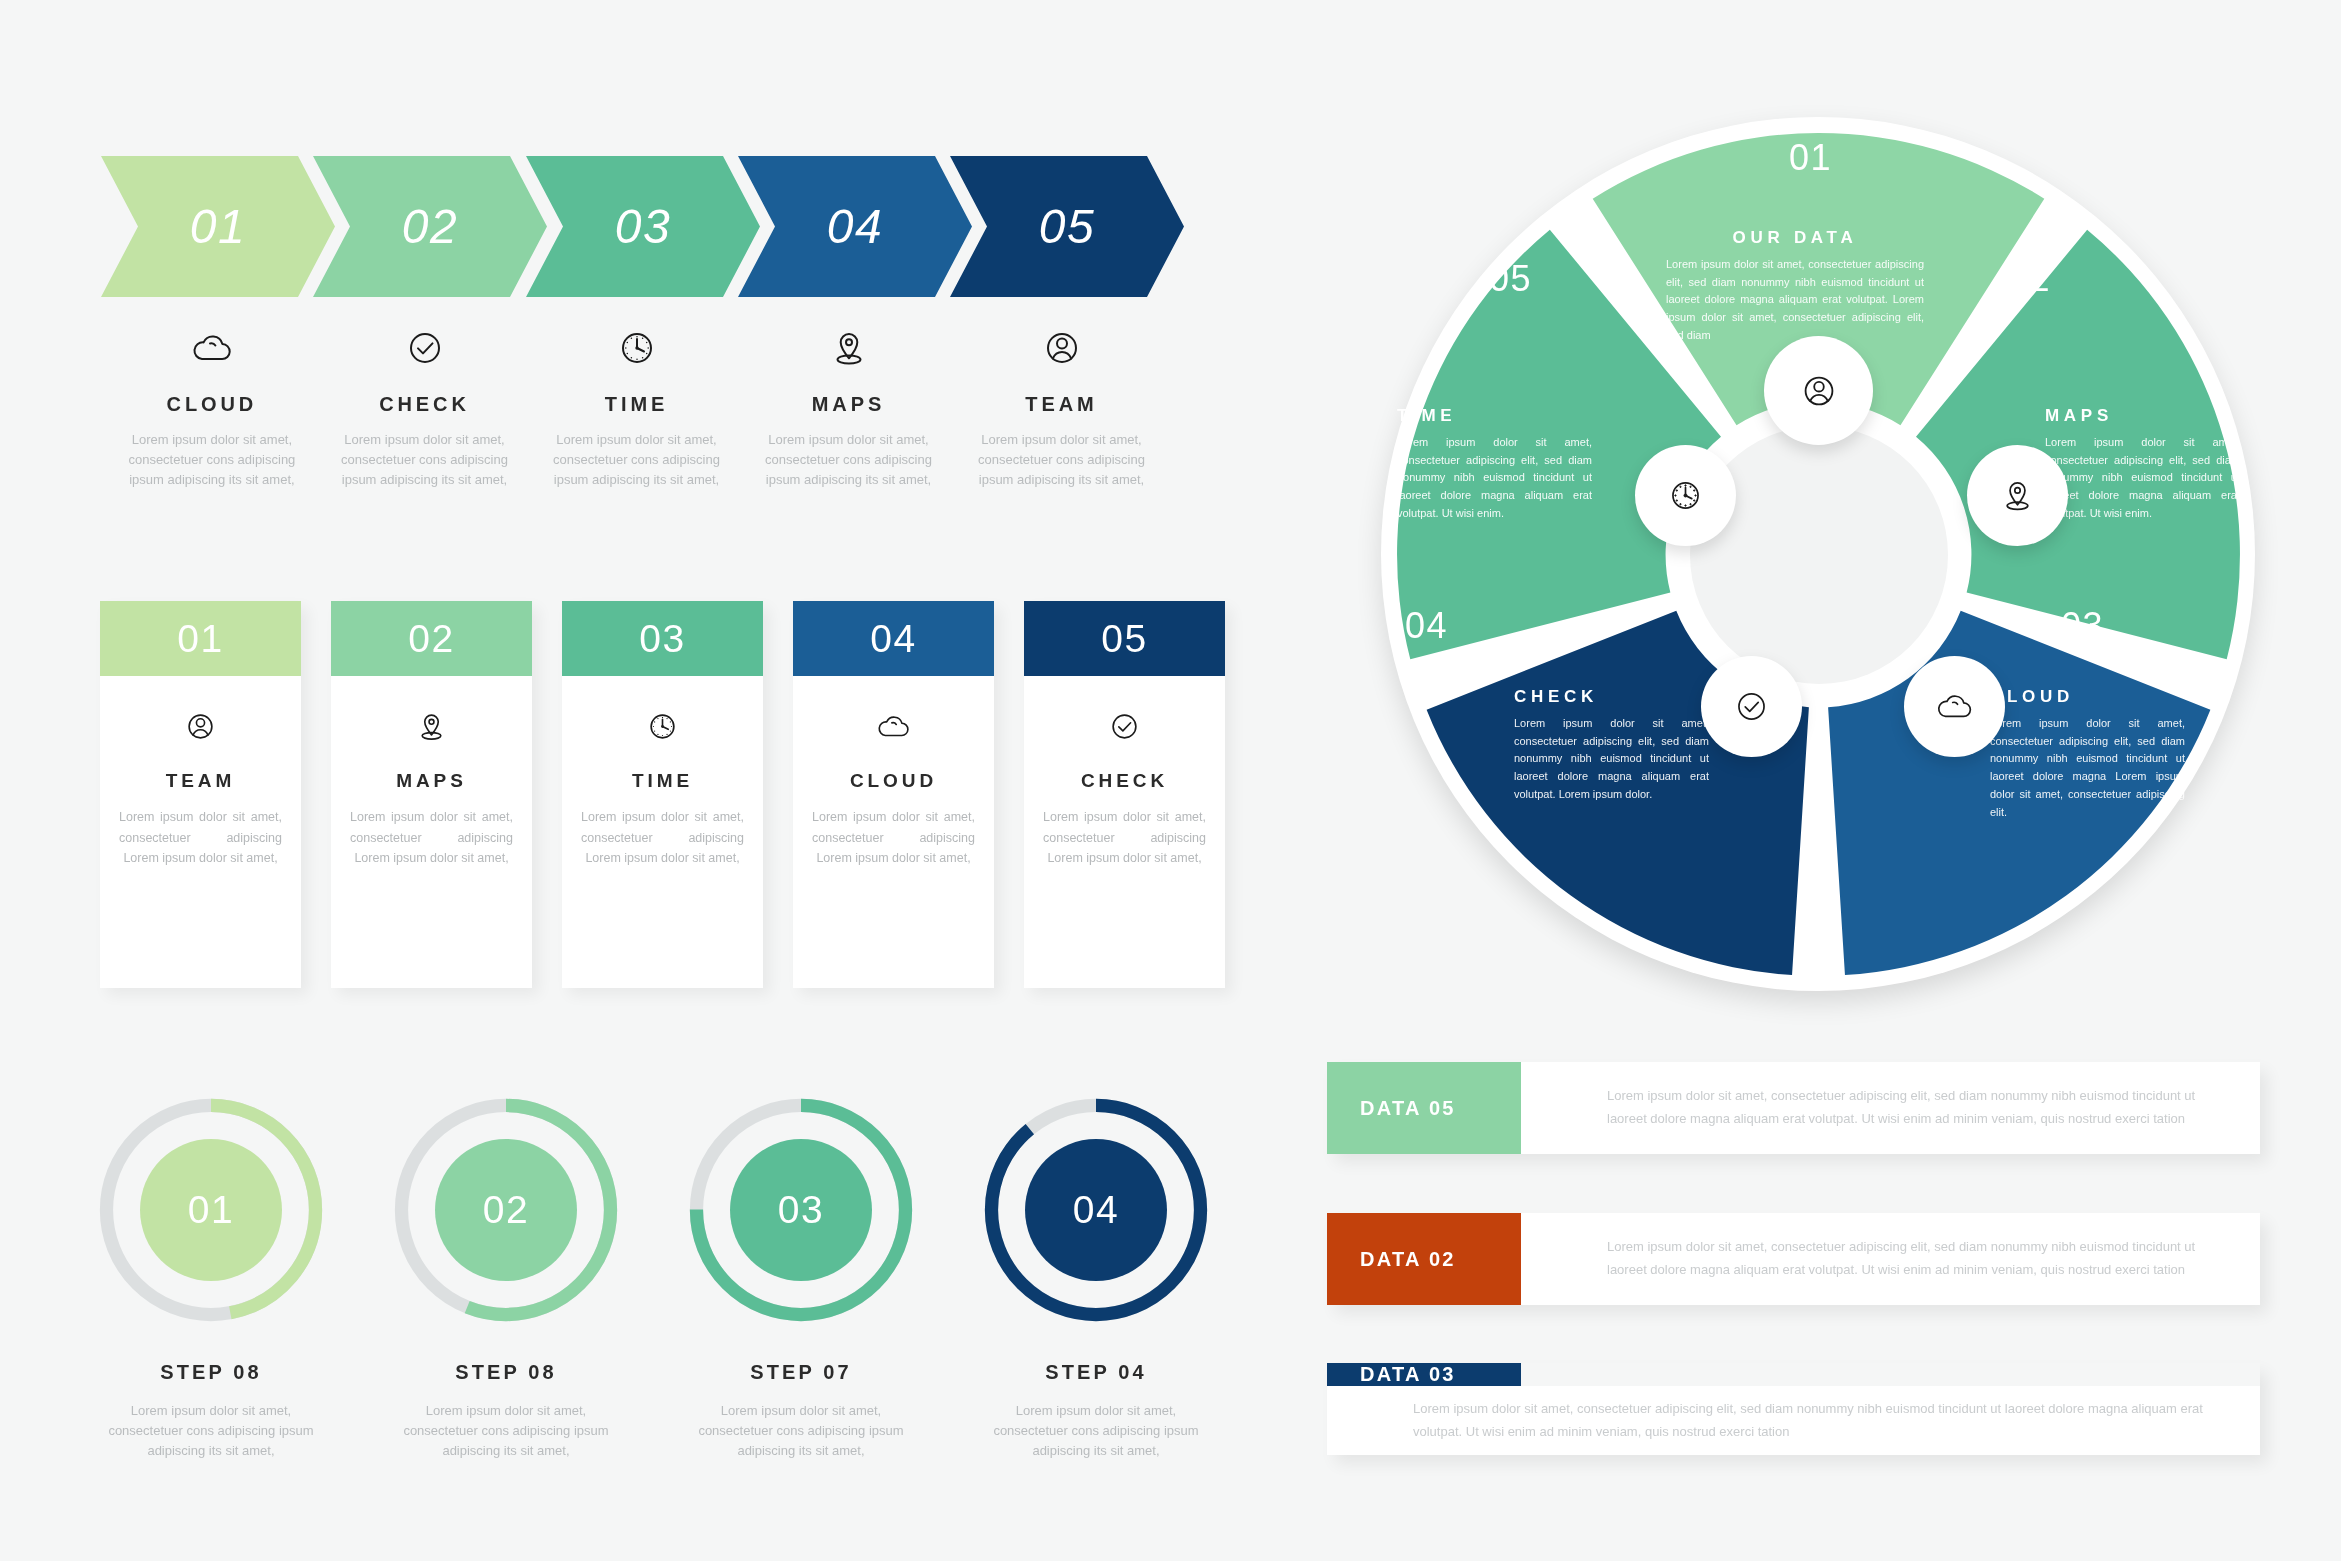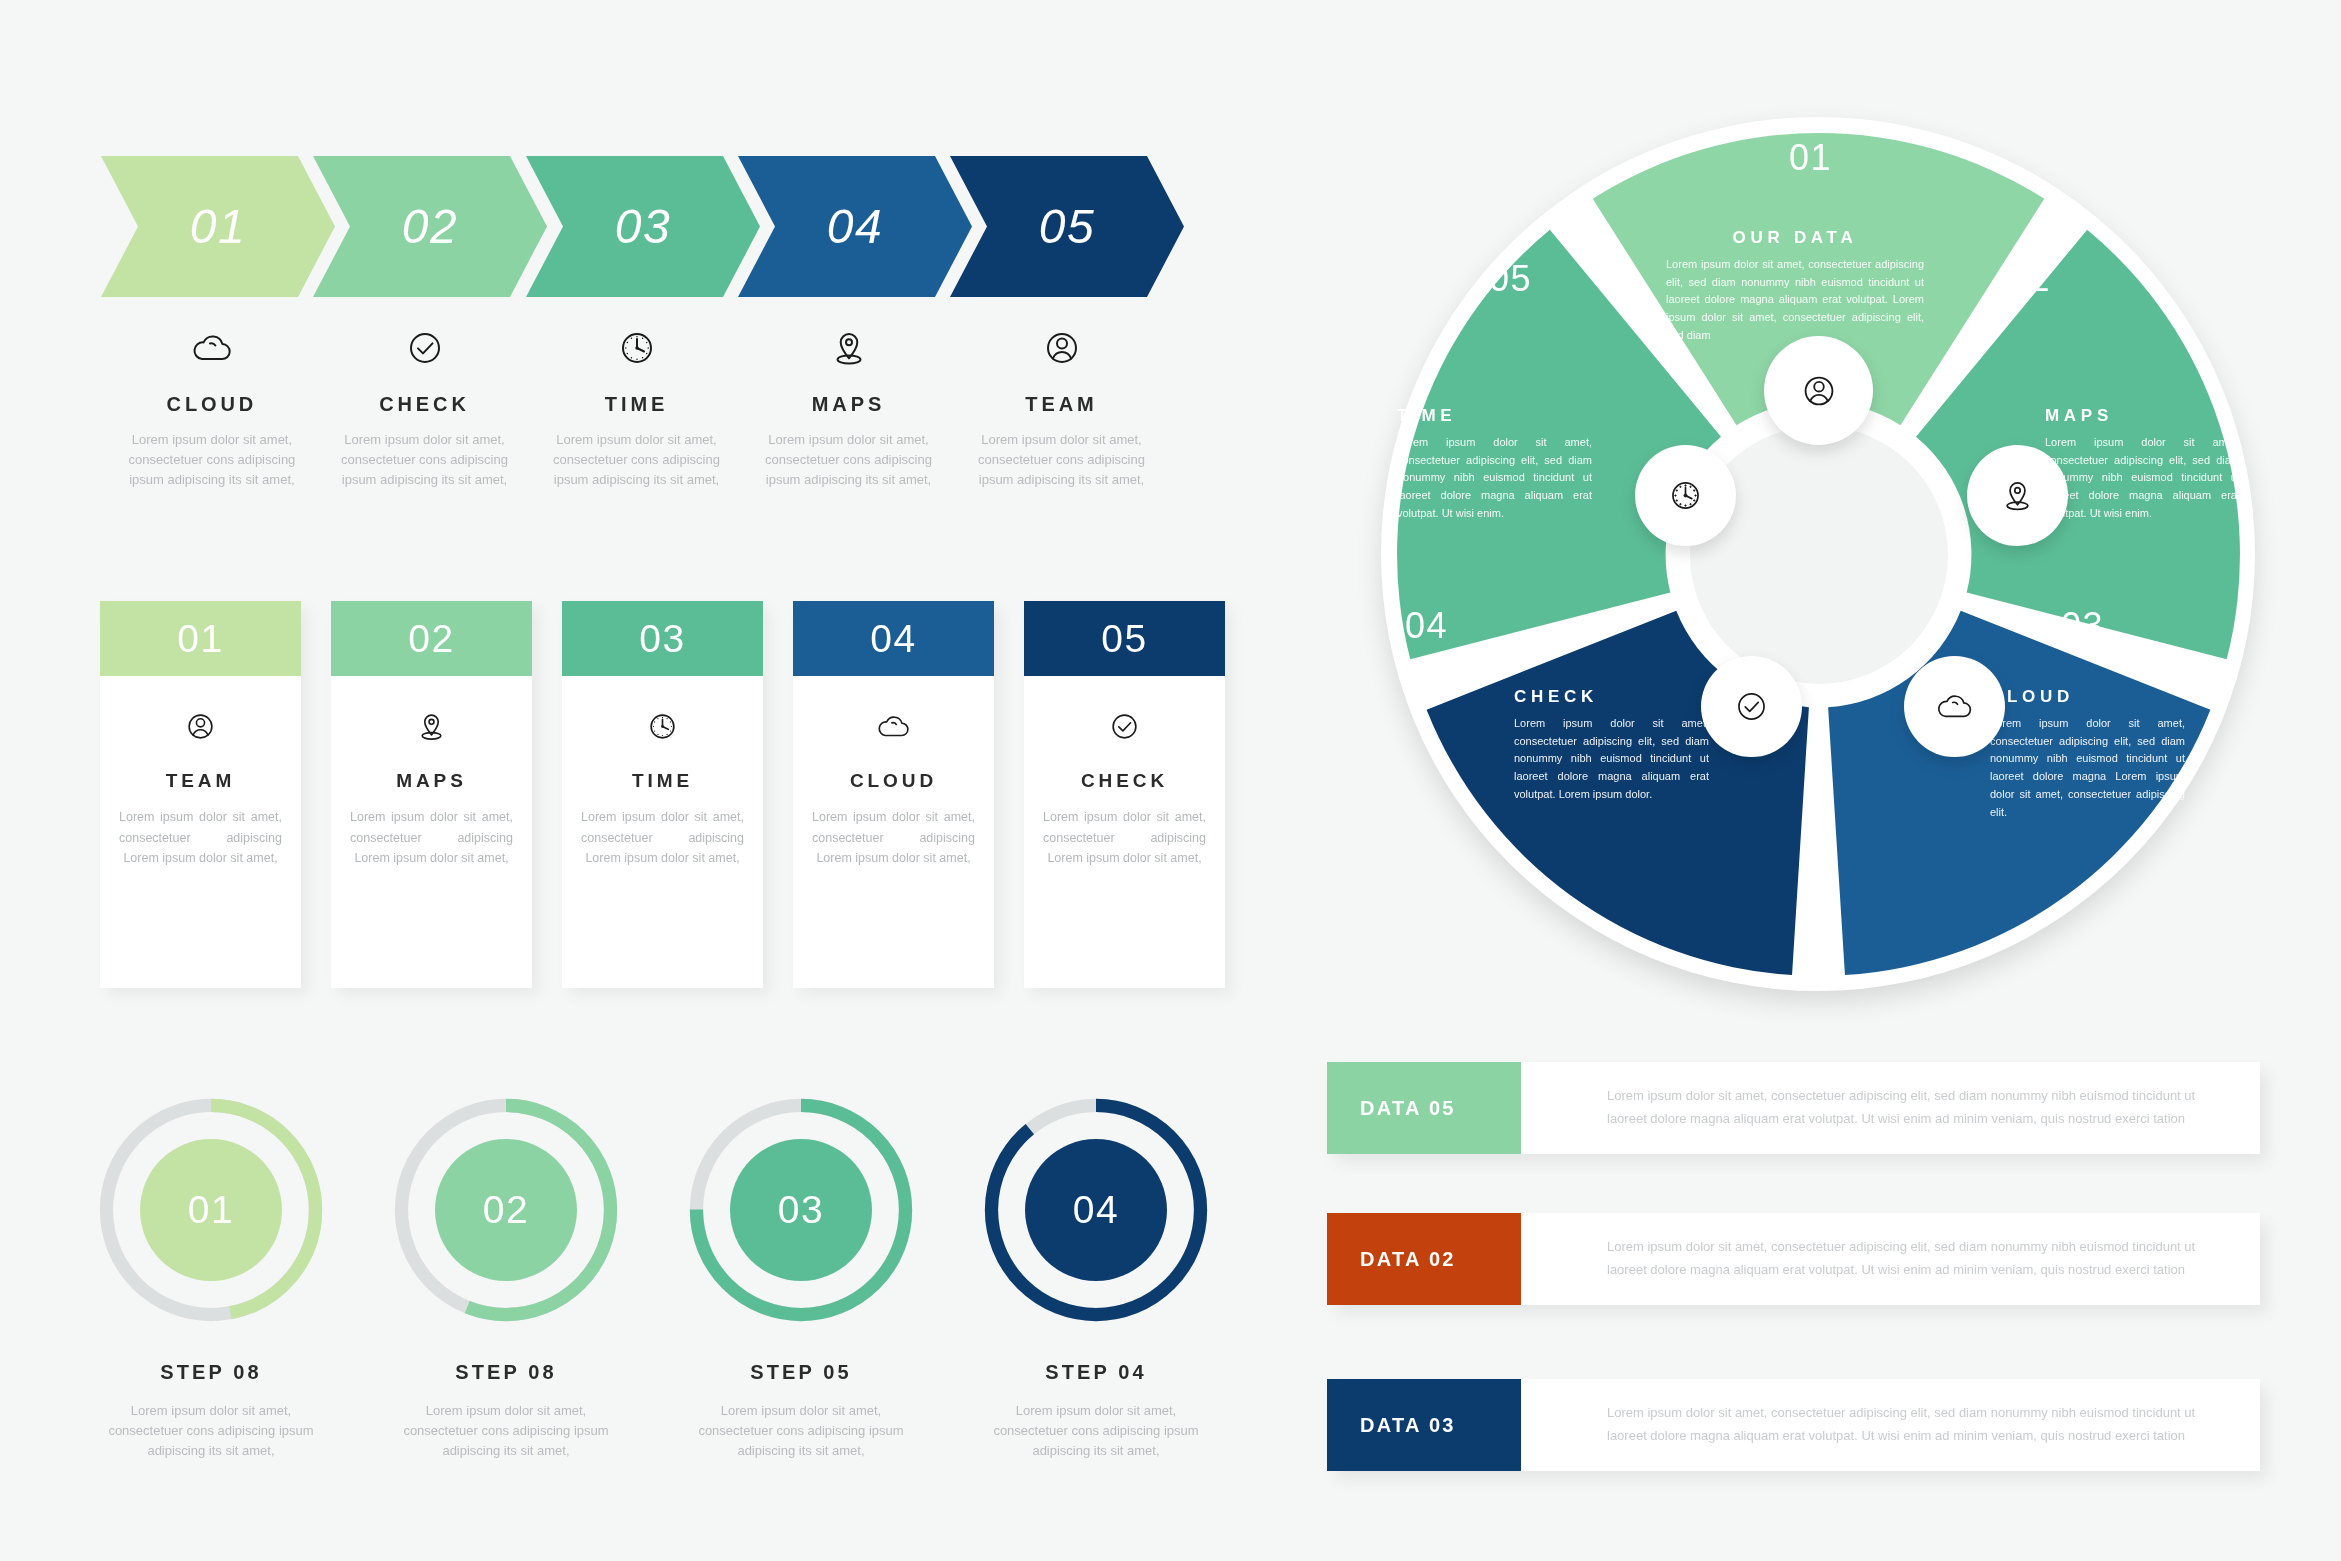--- a/index.html
+++ b/index.html
@@ -321,21 +321,21 @@
         <div class="ttl">STEP 08</div>
         <div class="desc">Lorem ipsum dolor sit amet, consectetuer cons adipiscing ipsum adipiscing its sit amet,</div>
       </div>
       <div class="step" style="left: 590px;">
         <div class="ring-wrap"><svg viewBox="0 0 300 300">
             <circle cx="150" cy="150" r="134" fill="none" stroke="#dcdfe0" stroke-width="17"></circle>
             <circle cx="150" cy="150" r="134" fill="none" stroke="#5bbd96" stroke-width="17" stroke-dasharray="631.5 210.5"></circle>
           </svg><div class="ring-core" style="background:#5bbd96">
             <span class="n">03</span>
           </div></div>
-        <div class="ttl">STEP 05</div>
+        <div class="ttl">STEP 07</div>
         <div class="desc">Lorem ipsum dolor sit amet, consectetuer cons adipiscing ipsum adipiscing its sit amet,</div>
       </div>
       <div class="step" style="left: 885px;">
         <div class="ring-wrap"><svg viewBox="0 0 300 300">
             <circle cx="150" cy="150" r="134" fill="none" stroke="#dcdfe0" stroke-width="17"></circle>
             <circle cx="150" cy="150" r="134" fill="none" stroke="#0c3c6e" stroke-width="17" stroke-dasharray="749.3 92.6"></circle>
           </svg><div class="ring-core" style="background:#0c3c6e">
             <span class="n">04</span>
           </div></div>
         <div class="ttl">STEP 04</div>
@@ -445,21 +445,21 @@
         <div class="db-body">
           <p>Lorem ipsum dolor sit amet, consectetuer adipiscing elit, sed diam nonummy nibh euismod tincidunt ut laoreet dolore magna aliquam erat volutpat. Ut wisi enim ad minim veniam, quis nostrud exerci tation</p>
         </div>
       </div>
       <div class="databar" style="top: 151px;">
         <div class="db-tag" style="background:#c2410c">DATA 02</div>
         <div class="db-body">
           <p>Lorem ipsum dolor sit amet, consectetuer adipiscing elit, sed diam nonummy nibh euismod tincidunt ut laoreet dolore magna aliquam erat volutpat. Ut wisi enim ad minim veniam, quis nostrud exerci tation</p>
         </div>
       </div>
-      <div class="databar" style="top: 317px;">
+      <div class="databar" style="top: 301px; flex-direction: column;">
         <div class="db-tag" style="background:#0c3c6e">DATA 03</div>
         <div class="db-body">
           <p>Lorem ipsum dolor sit amet, consectetuer adipiscing elit, sed diam nonummy nibh euismod tincidunt ut laoreet dolore magna aliquam erat volutpat. Ut wisi enim ad minim veniam, quis nostrud exerci tation</p>
         </div>
       </div>
     </div>
 
 </div>
 
 

